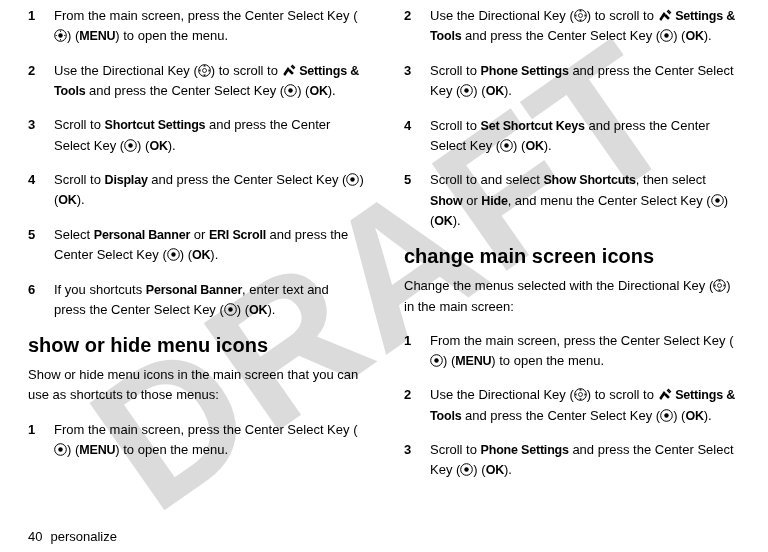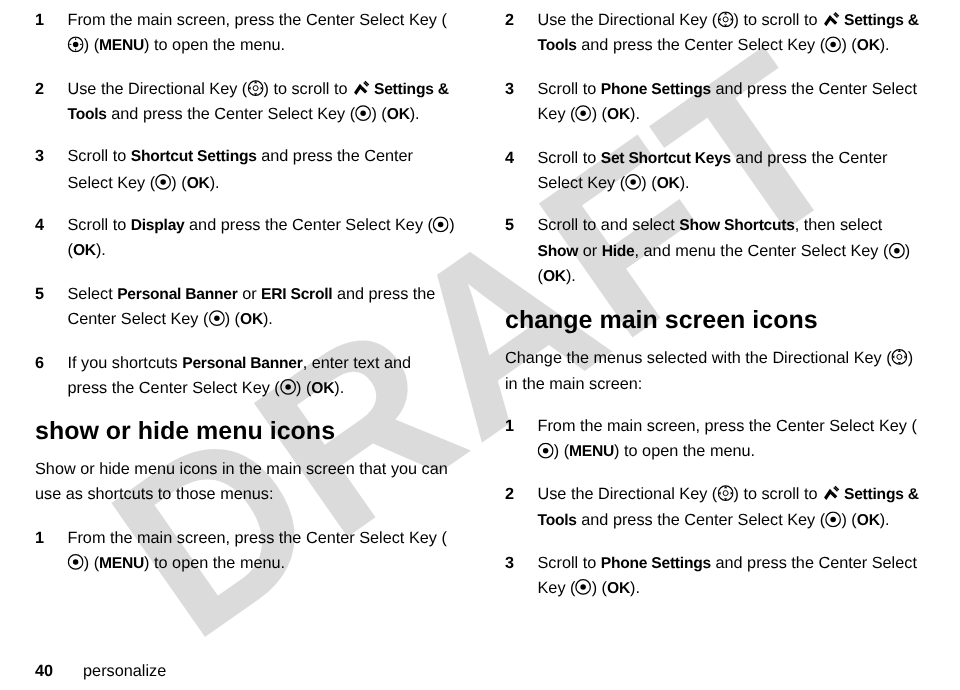--- a/index.html
+++ b/index.html
@@ -77,21 +77,21 @@
     height: 12px;
     vertical-align: -1px;
   }
   .icon-tools svg { display: block; }
   .footer {
     position: absolute;
     bottom: 8px;
     left: 28px;
     font-size: 13px;
   }
-  .footer .pn { font-weight: bold; margin-right: 24px; }
+  .footer .pn { font-weight: normal; margin-right: 8px; }
 </style>
 </head>
 <body>
 
 <div class="watermark">DRAFT</div>
 
 <div class="page">
 
   <div class="col">
 

